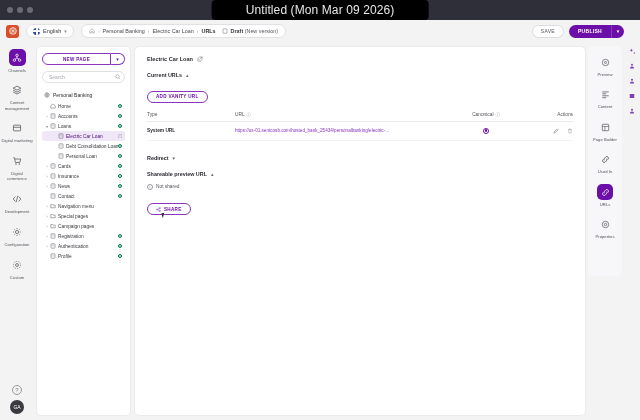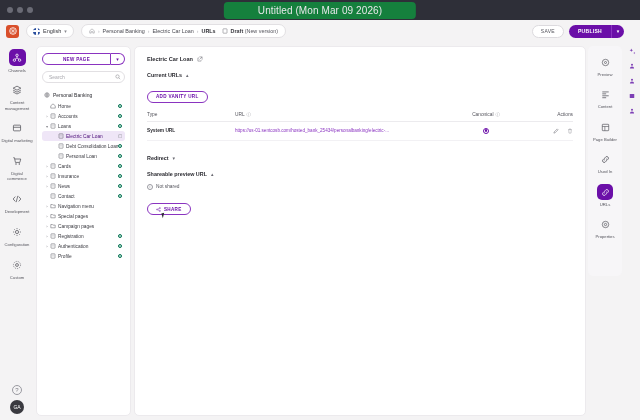--- a/index.html
+++ b/index.html
@@ -12,21 +12,21 @@
   
   #app { position: relative; width: 640px; height: 420px; background: #2e2f38; }
   .titlebar {
     position: absolute; left: 0; top: 0; width: 640px; height: 20px;
     background: #2e2f38; display: flex; align-items: center;
   }
   .traffic { display: flex; gap: 4px; margin-left: 7px; }
   .dot { width: 6px; height: 6px; border-radius: 50%; background: #6a6b75; }
   .win-title-pill {
     position: absolute; left: 50%; transform: translateX(-50%);
-    background: #15803d; color: #e7e7ea; font-size: 10px;
+    background: #000000; color: #e7e7ea; font-size: 12px;
     padding: 3px 34px; border-radius: 4px; white-space: nowrap;
     letter-spacing: .1px;
   }
   
   .surface {
     position: absolute; left: 0; top: 20px; width: 640px; height: 400px;
     background: #f4f3f4;
   }
   
   .topbar {

